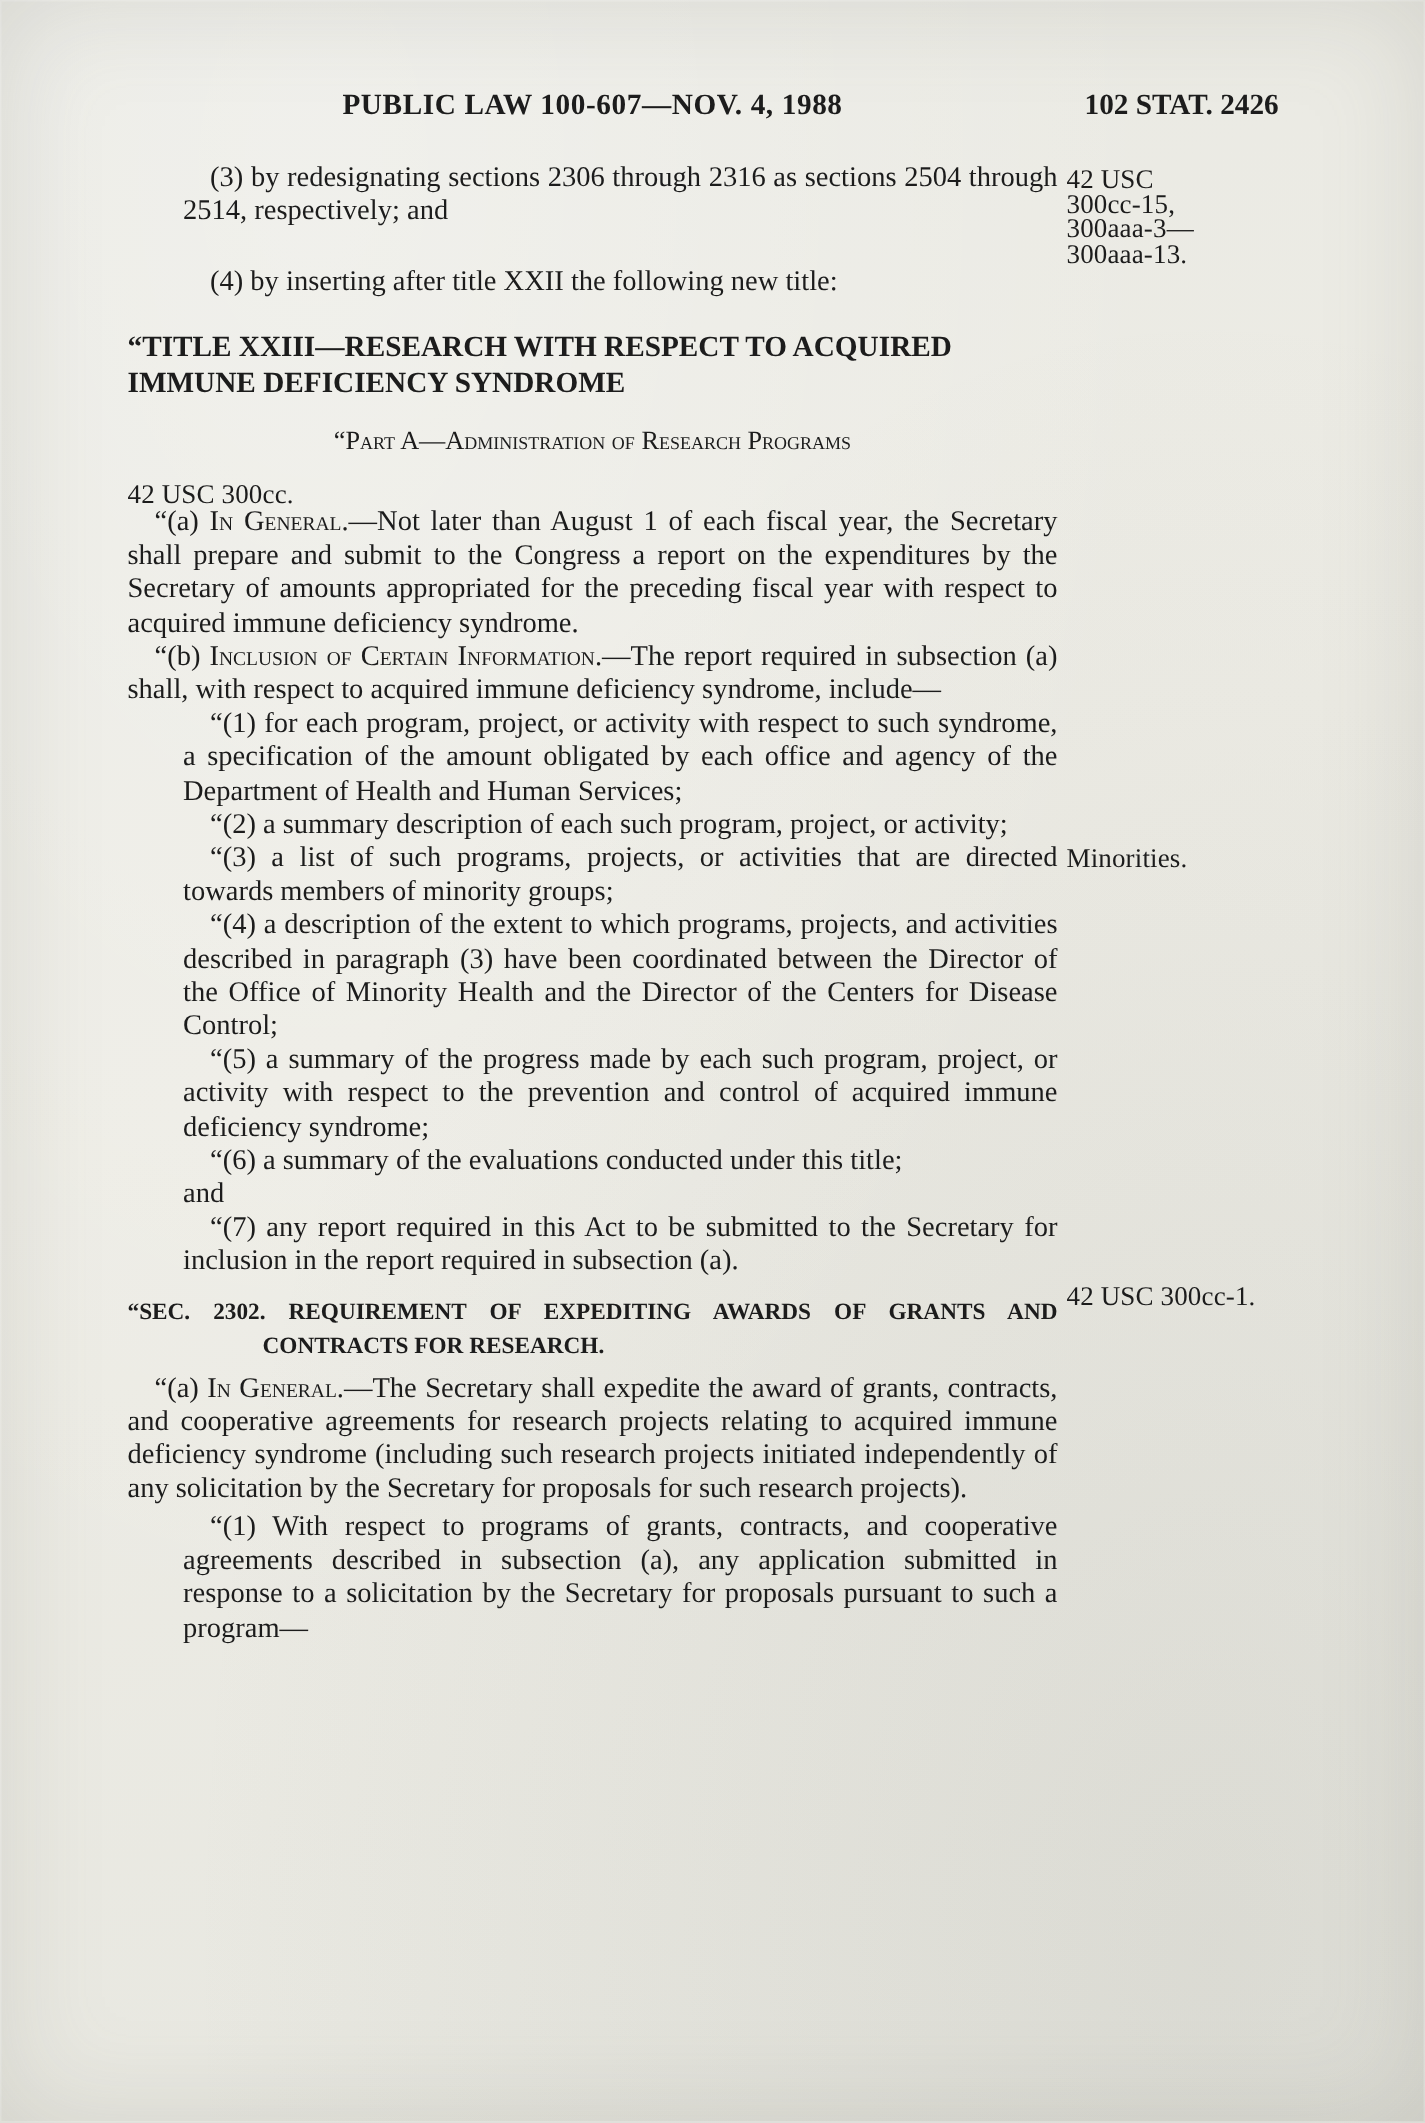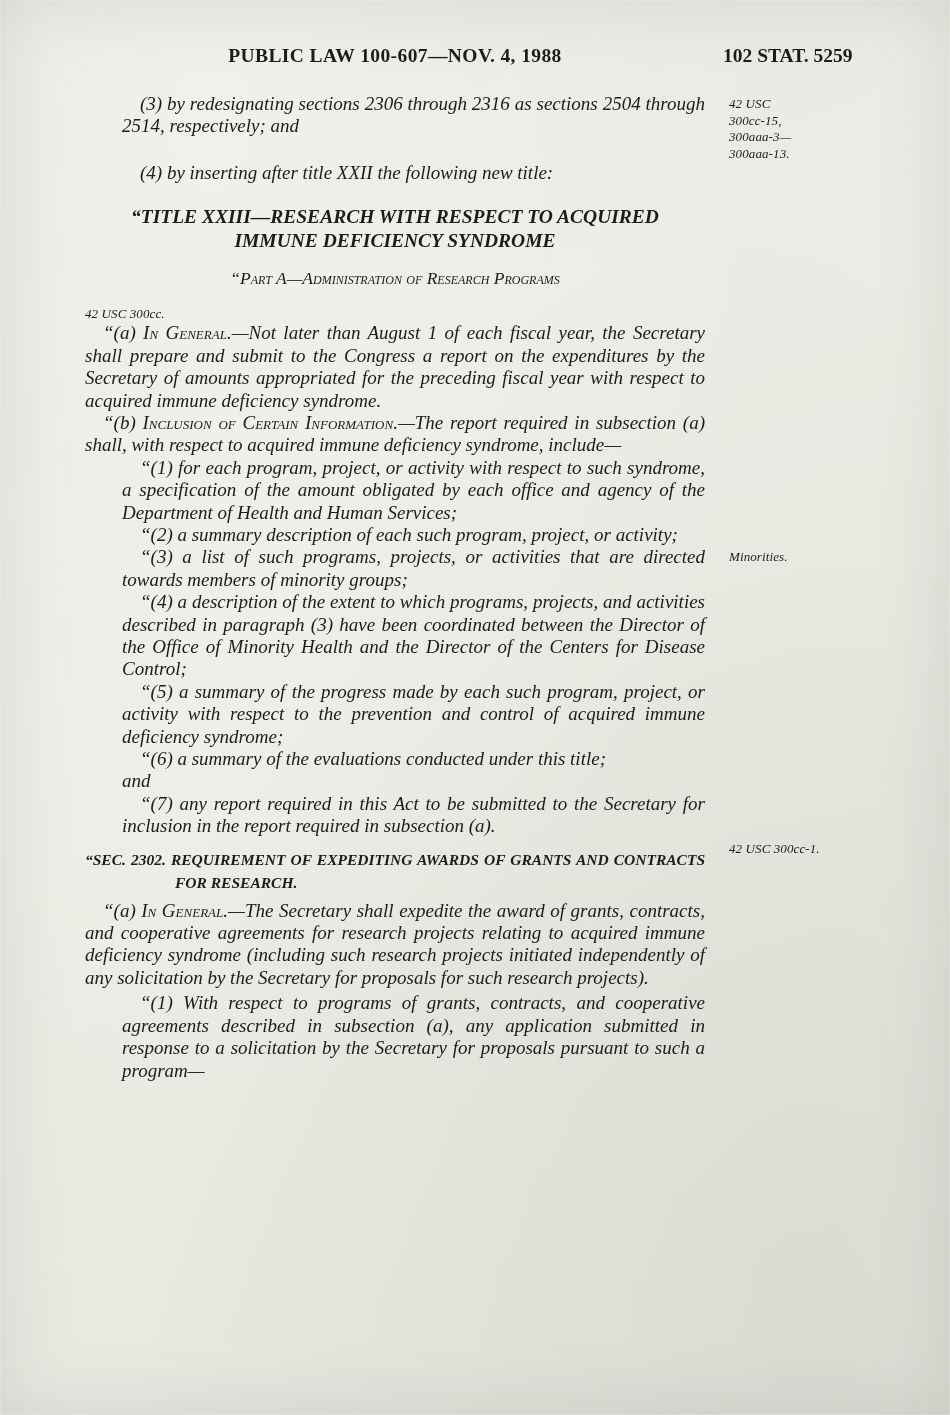--- a/index.html
+++ b/index.html
@@ -13,58 +13,58 @@
   .page {
     position: relative;
     width: 950px; height: 1415px;
     overflow: hidden;
     background:
       radial-gradient(ellipse at 22% 8%, rgba(255,255,255,0.30), transparent 55%),
       radial-gradient(ellipse at 85% 92%, rgba(110,110,100,0.10), transparent 60%),
       linear-gradient(160deg, #e9e9e3 0%, #edece5 45%, #e6e6df 100%);
     box-shadow: inset 0 0 70px rgba(110,112,100,0.18), inset 0 0 0 1px rgba(255,255,255,0.35);
   }
-  .content { position: absolute; left: 85px; top: 45px; width: 805px; }
+  .content { position: absolute; left: 85px; top: 60px; width: 805px; }
   .hdr { display: grid; grid-template-columns: 620px 1fr; column-gap: 18px; margin-bottom: 26px; }
   .hdr-left  { text-align: center; font-weight: bold; font-size: 19.5px; letter-spacing: 0.4px; }
   .hdr-right { font-weight: bold; font-size: 19.5px; }
-  .row { display: grid; grid-template-columns: 620px 1fr; column-gap: 24px; font-style: italic; }
+  .row { display: grid; grid-template-columns: 620px 1fr; column-gap: 6px; }
   .block { margin: 0; font-size: 19px; line-height: 22.4px; white-space: pre-line; }
   .justify { text-align: justify; }
   .lvl0 { text-indent: 18px; }
   .lvl1 { margin-left: 37px; text-indent: 18px; }
   .lvl2 { margin-left: 75px; text-indent: 18px; }
   .title-heading {
-    text-align: center; font-weight: bold;
+    text-align: left; font-weight: bold;
     font-size: 19.5px; line-height: 23.5px;
     margin: 21px 0 15px; text-indent: 0;
   }
   .part-heading {
     text-align: center; font-size: 17.5px;
     margin: 0 0 13px; text-indent: 0;
   }
   .sec-heading {
     font-weight: bold; font-size: 15.5px; line-height: 23px;
     padding-left: 90px; text-indent: -90px;
     margin: 10px 0 6px; text-align: justify;
   }
   .sc { font-variant: small-caps; }
   .note {
-    font-size: 13px; line-height: 16.5px;
+    font-size: 18px; line-height: 16.5px;
     padding-top: 3px; white-space: pre-line; letter-spacing: 0.1px;
   }
 </style>
 </head>
 <body>
 
 <div class="page">
   <div class="content">
     <div class="hdr">
       <div class="hdr-left">PUBLIC LAW 100-607—NOV. 4, 1988</div>
-      <div class="hdr-right">102 STAT. 5259</div>
+      <div class="hdr-right">102 STAT. 2426</div>
     </div>
     <div id="doc">
         <div class="row">
           <p class="block lvl1 justify"><span>(3) by redesignating sections 2306 through 2316 as sections 2504 through 2514, respectively; and</span></p>
           <div class="note">42 USC
 300cc-15,
 300aaa-3—
 300aaa-13.</div>
         </div>
         <div class="row">

